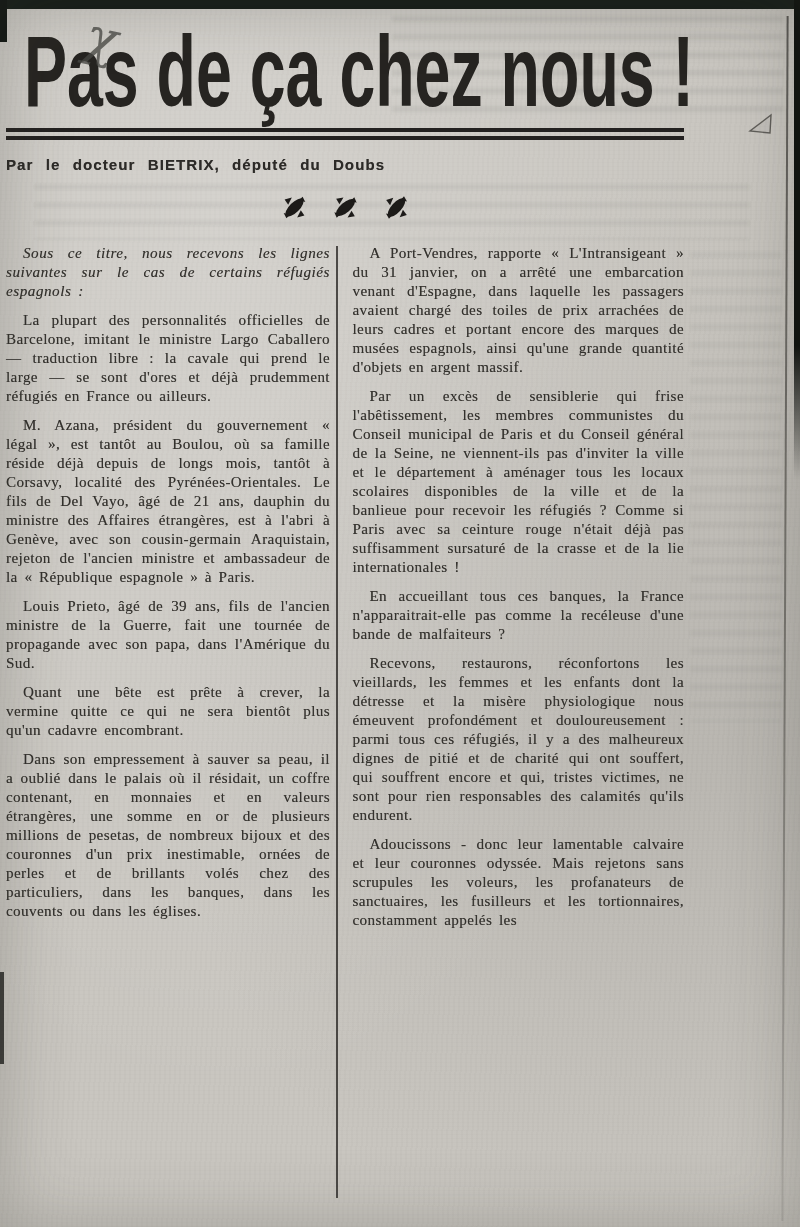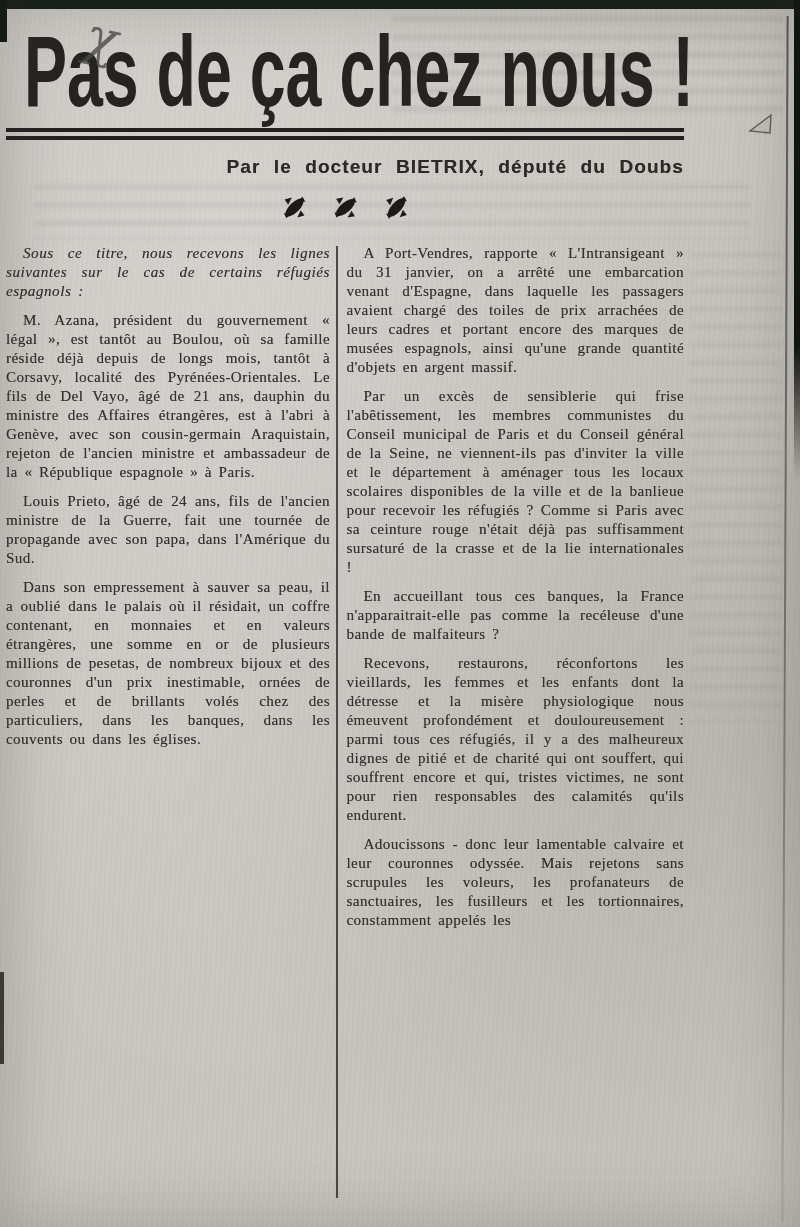--- a/index.html
+++ b/index.html
@@ -38,39 +38,39 @@
   }
   .pencil-x{
     position:absolute;left:86px;top:12px;z-index:5;
     font-family:"DejaVu Serif", serif;font-style:italic;font-size:52px;line-height:1;
     color:rgba(72,72,68,.78);transform:rotate(12deg);
   }
   .double-rule{position:absolute;left:6px;top:128px;width:678px;}
   .double-rule .bar{height:4px;background:#232120;}
   .double-rule .gap{height:4px;}
   .byline{
-    position:absolute;left:6px;top:156px;width:678px;text-align:right;
-    font-family:"Liberation Sans", sans-serif;font-weight:bold;font-size:19px;
+    position:absolute;left:6px;top:156px;width:678px;text-align:left;
+    font-family:"Liberation Sans", sans-serif;font-weight:bold;font-size:15px;
     letter-spacing:1.1px;word-spacing:7px;color:#2c2a27;
     text-shadow:.2px .2px .5px rgba(44,42,39,.55);
   }
   .ornaments{position:absolute;left:6px;top:194px;width:678px;display:flex;justify-content:center;gap:24px;}
   .ornaments svg{display:block;}
   .ornaments svg:nth-child(2){transform:rotate(4deg);}
   .ornaments svg:nth-child(3){transform:rotate(-3deg);}
 
   
   .columns{
     position:absolute;left:6px;top:244px;width:678px;display:flex;min-height:968px;z-index:2;
   }
   .col{font-size:15px;line-height:19px;letter-spacing:.45px;word-spacing:2.5px;text-align:justify;
        text-shadow:.2px .2px .6px rgba(48,46,42,.5);}
   .col-left{flex:0 0 330px;padding-right:6px;box-sizing:border-box;}
   .col-rule{flex:0 0 1.5px;background:rgba(42,40,37,.8);margin:2px 0 14px 0;}
-  .col-right{flex:1 1 auto;padding-left:9px;box-sizing:border-box;}
+  .col-right{flex:1 1 auto;padding-left:15px;box-sizing:border-box;}
   .para{margin:0 0 10px 0;text-indent:17px;}
   .para.intro{font-style:italic;letter-spacing:.6px;}
   .para b{font-weight:normal;}
 
   .margin-mark{position:absolute;left:746px;top:112px;z-index:5;opacity:.85;}
 </style>
 </head>
 <body>
 
 <div class="sheet">
@@ -130,22 +130,24 @@
     </svg>
   </div>
 
   <svg class="margin-mark" width="28" height="26" viewBox="0 0 28 26">
     <path d="M25 3 L24 21 L4 19 Z" fill="rgba(0,0,0,.04)" stroke="#4e4c48" stroke-width="1.4"></path>
   </svg>
 
   <div class="columns">
     <div class="col col-left">
       <p class="para intro">Sous ce titre, nous recevons les lignes suivantes sur le cas de certains réfugiés espagnols :</p>
+      <p class="para">La plupart des personnalités officielles de Barcelone, imitant le ministre Largo Caballero — traduction libre : la cavale qui prend le large — se sont d'ores et déjà prudemment réfugiés en France ou ailleurs.</p>
       <p class="para">M. Azana, président du gouvernement « légal », est tantôt au Boulou, où sa famille réside déjà depuis de longs mois, tantôt à Corsavy, localité des Pyrénées-Orientales. Le fils de Del Vayo, âgé de 21 ans, dauphin du ministre des Affaires étrangères, est à l'abri à Genève, avec son cousin-germain Araquistain, rejeton de l'ancien ministre et ambassadeur de la « République espagnole » à Paris.</p>
-      <p class="para">Louis Prieto, âgé de 24 ans, fils de l'ancien ministre de la Guerre, fait une tournée de propagande avec son papa, dans l'Amérique du Sud.</p>
+      <p class="para">Louis Prieto, âgé de 39 ans, fils de l'ancien ministre de la Guerre, fait une tournée de propagande avec son papa, dans l'Amérique du Sud.</p>
+      <p class="para">Quant une bête est prête à crever, la vermine quitte ce qui ne sera bientôt plus qu'un cadavre encombrant.</p>
       <p class="para">Dans son empressement à sauver sa peau, il a oublié dans le palais où il résidait, un coffre contenant, en monnaies et en valeurs étrangères, une somme en or de plusieurs millions de pesetas, de nombreux bijoux et des couronnes d'un prix inestimable, ornées de perles et de brillants volés chez des particuliers, dans les banques, dans les couvents ou dans les églises.</p>
     </div>
     <div class="col-rule"></div>
     <div class="col col-right">
       <p class="para">A Port-Vendres, rapporte « L'Intransigeant » du 31 janvier, on a arrêté une embarcation venant d'Espagne, dans laquelle les passagers avaient chargé des toiles de prix arrachées de leurs cadres et portant encore des marques de musées espagnols, ainsi qu'une grande quantité d'objets en argent massif.</p>
       <p class="para">Par un excès de sensiblerie qui frise l'abêtissement, les membres communistes du Conseil municipal de Paris et du Conseil général de la Seine, ne viennent-ils pas d'inviter la ville et le département à aménager tous les locaux scolaires disponibles de la ville et de la banlieue pour recevoir les réfugiés ? Comme si Paris avec sa ceinture rouge n'était déjà pas suffisamment sursaturé de la crasse et de la lie internationales !</p>
       <p class="para">En accueillant tous ces banques, la France n'apparaitrait-elle pas comme la recéleuse d'une bande de malfaiteurs ?</p>
       <p class="para">Recevons, restaurons, réconfortons les vieillards, les femmes et les enfants dont la détresse et la misère physiologique nous émeuvent profondément et douloureusement : parmi tous ces réfugiés, il y a des malheureux dignes de pitié et de charité qui ont souffert, qui souffrent encore et qui, tristes victimes, ne sont pour rien responsables des calamités qu'ils endurent.</p>
       <p class="para"><span>Adoucissons - donc leur lamentable calvaire et leur couronnes odyssée. Mais rejetons sans scrupules les voleurs, les profanateurs de sanctuaires, les fusilleurs et les tortionnaires, constamment</span> <b>appelés les</b></p>
     </div>

